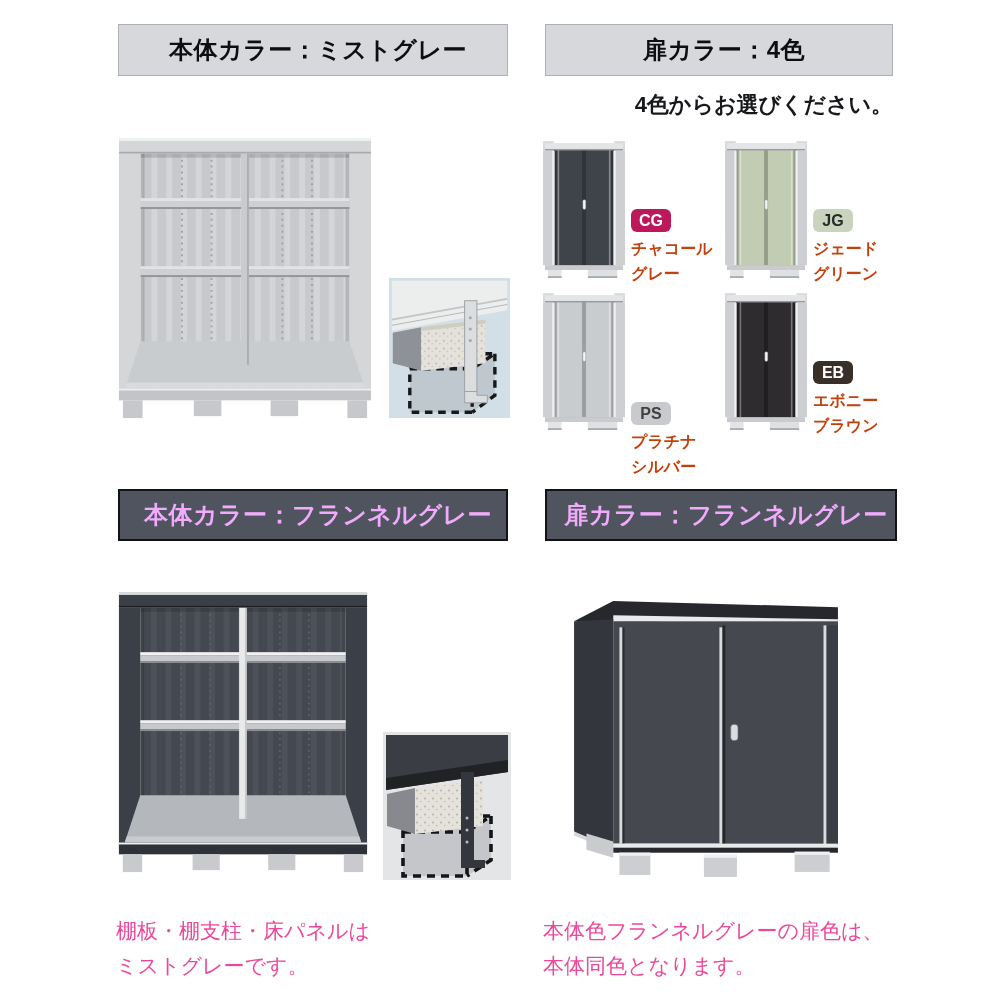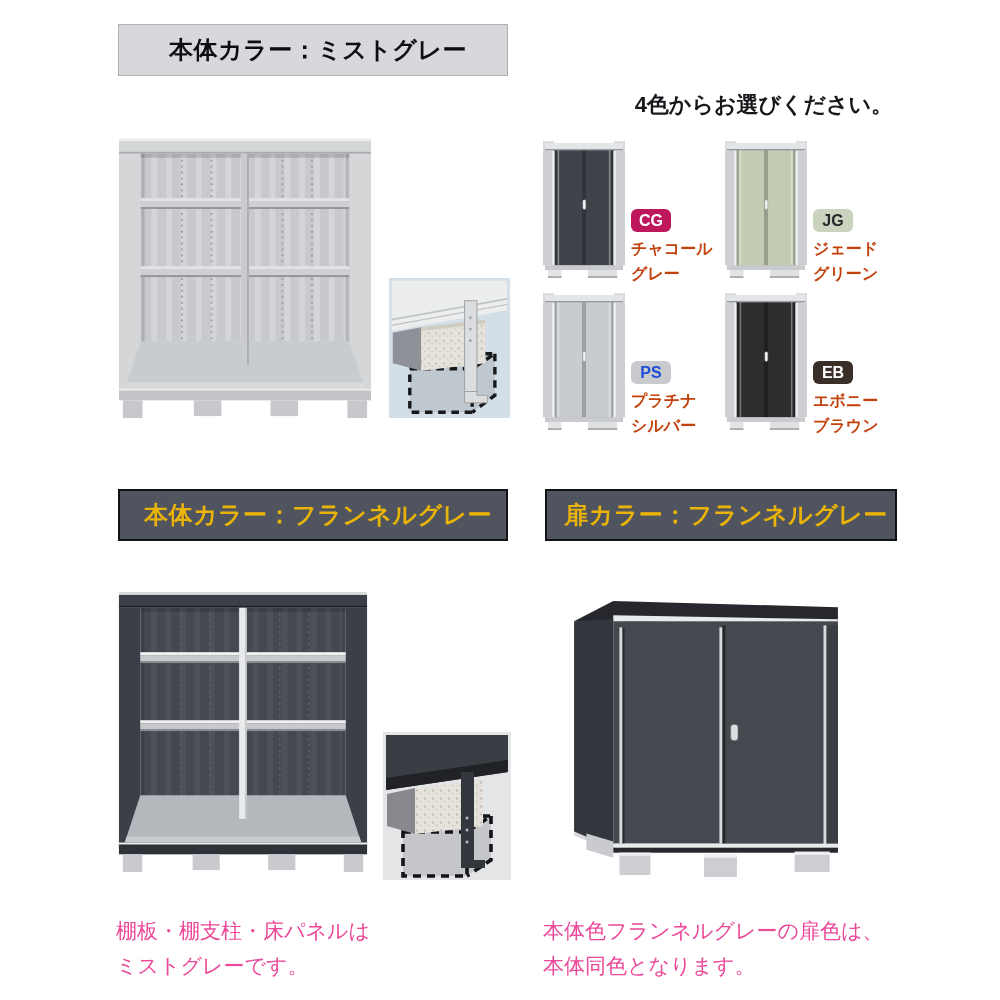--- a/index.html
+++ b/index.html
@@ -2,21 +2,21 @@
 <html><head>
 <meta charset="utf-8">
 <style>
   html,body{margin:0;padding:0;background:#ffffff;}
   .page{position:relative;width:1000px;height:1000px;background:#ffffff;overflow:hidden;
         font-family:"Liberation Sans","DejaVu Sans",sans-serif;color:#151619;}
   
   .hdr{position:absolute;display:flex;align-items:center;justify-content:center;
        font-weight:bold;font-size:24px;box-sizing:border-box;letter-spacing:0.5px;padding-left:10px;}
   .hdr.light{height:52px;border:1px solid #aeb0b4;color:#0d0e10;}
-  .hdr.dark{height:52px;border:2px solid #111317;color:#eab308;}
+  .hdr.dark{height:52px;border:2px solid #111317;color:#f0abfc;}
   
   .subtitle{position:absolute;left:545px;top:90px;width:348px;text-align:right;
             font-size:22px;font-weight:bold;color:#17181b;}
   
   .opt{position:absolute;width:180px;height:152px;}
   .smallcab{position:absolute;left:0;top:0;width:82px;height:139px;}
   .optlabel{position:absolute;left:88px;top:70px;}
   .badge{display:inline-block;min-width:28px;text-align:center;padding:1px 6px;
          border-radius:6px;font-size:16px;font-weight:bold;line-height:21px;}
   .optname{margin-top:4px;font-size:16px;font-weight:bold;line-height:25px;color:#c2410c;}
@@ -116,20 +116,21 @@
     <polygon points="4,58 34,52 34,98 4,90" fill="#8e9197"></polygon>
     <polygon points="34,52 102,44 102,90 34,98" fill="url(#sp-m)"></polygon>
     <polygon points="34,52 102,44 102,48 34,56" fill="#cfccc2"></polygon>
     <rect x="80" y="24" width="13" height="96" fill="#dcddde" stroke="#9da0a4" stroke-width="1"></rect>
     <path d="M80,120 L80,132 L104,132 L104,124 L93,124 L93,120 Z" fill="#dcddde" stroke="#9da0a4" stroke-width="1"></path>
     <circle cx="86" cy="42" r="1.6" fill="#a3a6aa"></circle>
     <circle cx="86" cy="54" r="1.6" fill="#a3a6aa"></circle>
     <circle cx="86" cy="66" r="1.6" fill="#a3a6aa"></circle>
   </svg>
 
+  <div class="hdr light" style="left: 545px; top: 24px; width: 348px; background: rgb(215, 216, 219);">扉カラー：4色</div>
 
   <div class="subtitle">4色からお選びください。</div>
 
   <div class="opt" style="left:543px;top:139px">
     <svg class="smallcab" viewBox="0 0 84 142">
       <rect x="11" y="10" width="62" height="120" fill="#23252a"></rect>
       <rect x="12" y="11" width="30" height="118" fill="#3f434a"></rect>
       <rect x="42" y="11" width="30" height="118" fill="#3f434a"></rect>
       <g fill="#000" opacity="0.22">
           <rect x="12" y="11" width="2" height="118"></rect>
@@ -228,21 +229,21 @@
         <rect x="9.5" y="12" width="2" height="117" fill="#eff0f1"></rect>
       <rect x="72" y="12" width="12" height="117" fill="#cdcfd2"></rect>
         <rect x="72.5" y="12" width="2" height="117" fill="#eff0f1"></rect>
       <rect x="2" y="129" width="80" height="5" fill="#c9cbce"></rect>
       <rect x="5" y="134" width="14" height="8" fill="#e3e4e6"></rect>
         <rect x="46" y="134" width="30" height="8" fill="#dee0e2"></rect>
       <rect x="5" y="140.5" width="14" height="1.5" fill="#9a9da0"></rect>
         <rect x="46" y="140.5" width="30" height="1.5" fill="#9a9da0"></rect>
     </svg>
     <div class="optlabel">
-      <span class="badge" style="background: rgb(200, 202, 205); color: #1d4ed8;">PS</span>
+      <span class="badge" style="background: rgb(200, 202, 205); color: #404040; margin-top: 41px;">PS</span>
       <div class="optname">
         <span>プラチナ</span><br>
         <span>シルバー</span>
       </div>
     </div>
   </div>
 
   <div class="opt" style="left:725px;top:291px">
     <svg class="smallcab" viewBox="0 0 84 142">
       <rect x="11" y="10" width="62" height="120" fill="#1c1a1c"></rect>

